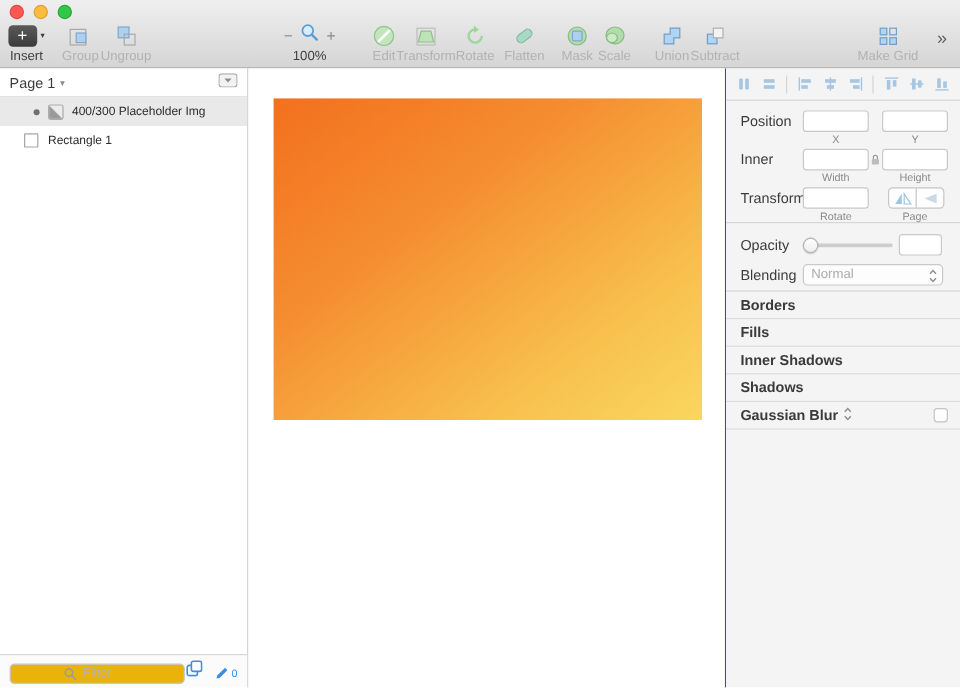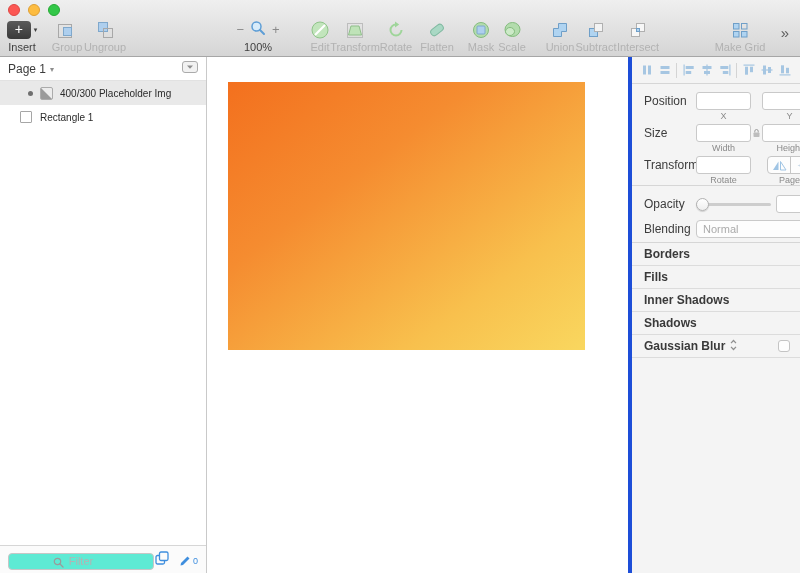--- a/index.html
+++ b/index.html
@@ -48,35 +48,35 @@
   .thumb { width:13px; height:13px; border-radius:2px; border:1px solid #ababab;
     background:linear-gradient(to top right, #9a9a9a 47%, #ececec 53%); margin-right:7px; }
   .rect-icon { width:12px; height:12px; border:1px solid #a6a6a6; background:#fff;
     border-radius:1px; margin-right:8px; }
 
   .sidebar-footer { position:absolute; bottom:0; left:0; right:0; height:28px;
     border-top:1px solid #d6d6d6; background:#fbfbfb; display:flex; align-items:center;
     padding:0 8px; }
   .filter-wrap { position:relative; width:146px; height:17px; }
   .filter-input { width:100%; height:100%; border:1px solid #c6c6c6; border-radius:4px;
-    background:#5eead4; font-size:11px; color:#555; text-align:center; outline:none;
+    background:#eab308; font-size:11px; color:#555; text-align:center; outline:none;
     font-family:"Liberation Sans", sans-serif; }
   .filter-input::placeholder { color:#b3b3b3; }
   .filter-glass { position:absolute; left:45px; top:3px; pointer-events:none; }
   .footer-icons { margin-left:auto; display:flex; align-items:center; gap:9px; }
   .pencil-group { display:flex; align-items:flex-end; gap:2px; }
   .badge-0 { font-size:9px; color:#3e8ede; }
 
   
   .canvas { flex:1; background:#ffffff; position:relative; }
   .art-rect { position:absolute; left:21px; top:25px; width:357px; height:268px;
     background:linear-gradient(to bottom right, #f3701e 0%, #f58c30 35%, #f8c04d 75%, #f9d75f 100%); }
 
   
-  .inspector { width:172px; background:#f4f4f4; border-left:4px solid #1d4ed8; }
+  .inspector { width:196px; background:#f4f4f4; border-left:1px solid #1d4ed8; }
   .align-row { height:27px; border-bottom:1px solid #d6d6d6; display:flex;
     align-items:center; justify-content:space-between; padding:0 8px; }
   .sep { width:1px; height:15px; background:#d4d4d4; }
   .aicon { display:flex; align-items:center; justify-content:center; }
 
   .geometry { height:102px; border-bottom:1px solid #d6d6d6; padding:8px 0 0 12px; }
   .geo-row, .geo-sub { display:grid; grid-template-columns:52px 55px 11px 55px; align-items:center; }
   .geo-sub { margin-bottom:3px; }
   .glabel { font-size:12px; color:#3c3c3c; }
   .ifield { height:18px; width:100%; border:1px solid #c9c9c9; border-radius:3px;
@@ -240,30 +240,20 @@
     <div class="titem" style="left:568px;width:56px;">
       <div class="ticon">
         <svg width="20" height="20">
             <rect x="3.5" y="8.5" width="8" height="8" fill="#b0d4f1" stroke="#6f9fc8"></rect>
             <rect x="8.5" y="3.5" width="8" height="8" fill="#f3f3f3" stroke="#b0b0b0"></rect>
           </svg>
       </div>
       <div class="tlabel">Subtract</div>
     </div>
 
-    <div class="titem" style="left:608px;width:60px;">
-      <div class="ticon">
-        <svg width="20" height="20">
-            <rect x="3.5" y="8.5" width="8" height="8" fill="#f7f7f7" stroke="#b0b0b0"></rect>
-            <rect x="8.5" y="3.5" width="8" height="8" fill="#f7f7f7" stroke="#b0b0b0"></rect>
-            <rect x="8.5" y="8.5" width="3" height="3" fill="#b0d4f1" stroke="#6f9fc8"></rect>
-          </svg>
-      </div>
-      <div class="tlabel">Intersect</div>
-    </div>
 
 
     <div class="titem" style="left:708px;width:64px;">
       <div class="ticon">
         <svg width="20" height="20">
             <rect x="3.5" y="3.5" width="5.5" height="5.5" fill="#b0d4f1" stroke="#6f9fc8"></rect>
             <rect x="11.5" y="3.5" width="5.5" height="5.5" fill="none" stroke="#6f9fc8"></rect>
             <rect x="3.5" y="11.5" width="5.5" height="5.5" fill="#b0d4f1" stroke="#6f9fc8"></rect>
             <rect x="11.5" y="11.5" width="5.5" height="5.5" fill="#b0d4f1" stroke="#6f9fc8"></rect>
           </svg>
@@ -401,21 +391,21 @@
           <input class="ifield" value="" style="">
         </div>
         <div class="geo-sub">
           <span></span>
           <span class="sub-label">X</span>
           <span></span>
           <span class="sub-label">Y</span>
         </div>
 
         <div class="geo-row">
-          <span class="glabel">Size</span>
+          <span class="glabel">Inner</span>
           <input class="ifield" value="" style="">
           <span class="lock-cell">
             <svg width="9" height="10">
                 <path d="M2.8,4.5 V3.2 a1.7,1.7 0 0 1 3.4,0 V4.5" fill="none" stroke="#9a9a9a"></path>
                 <rect x="1.5" y="4.5" width="6" height="4.5" rx="0.8" fill="#bdbdbd"></rect>
               </svg>
           </span>
           <input class="ifield" value="" style="">
         </div>
         <div class="geo-sub">

